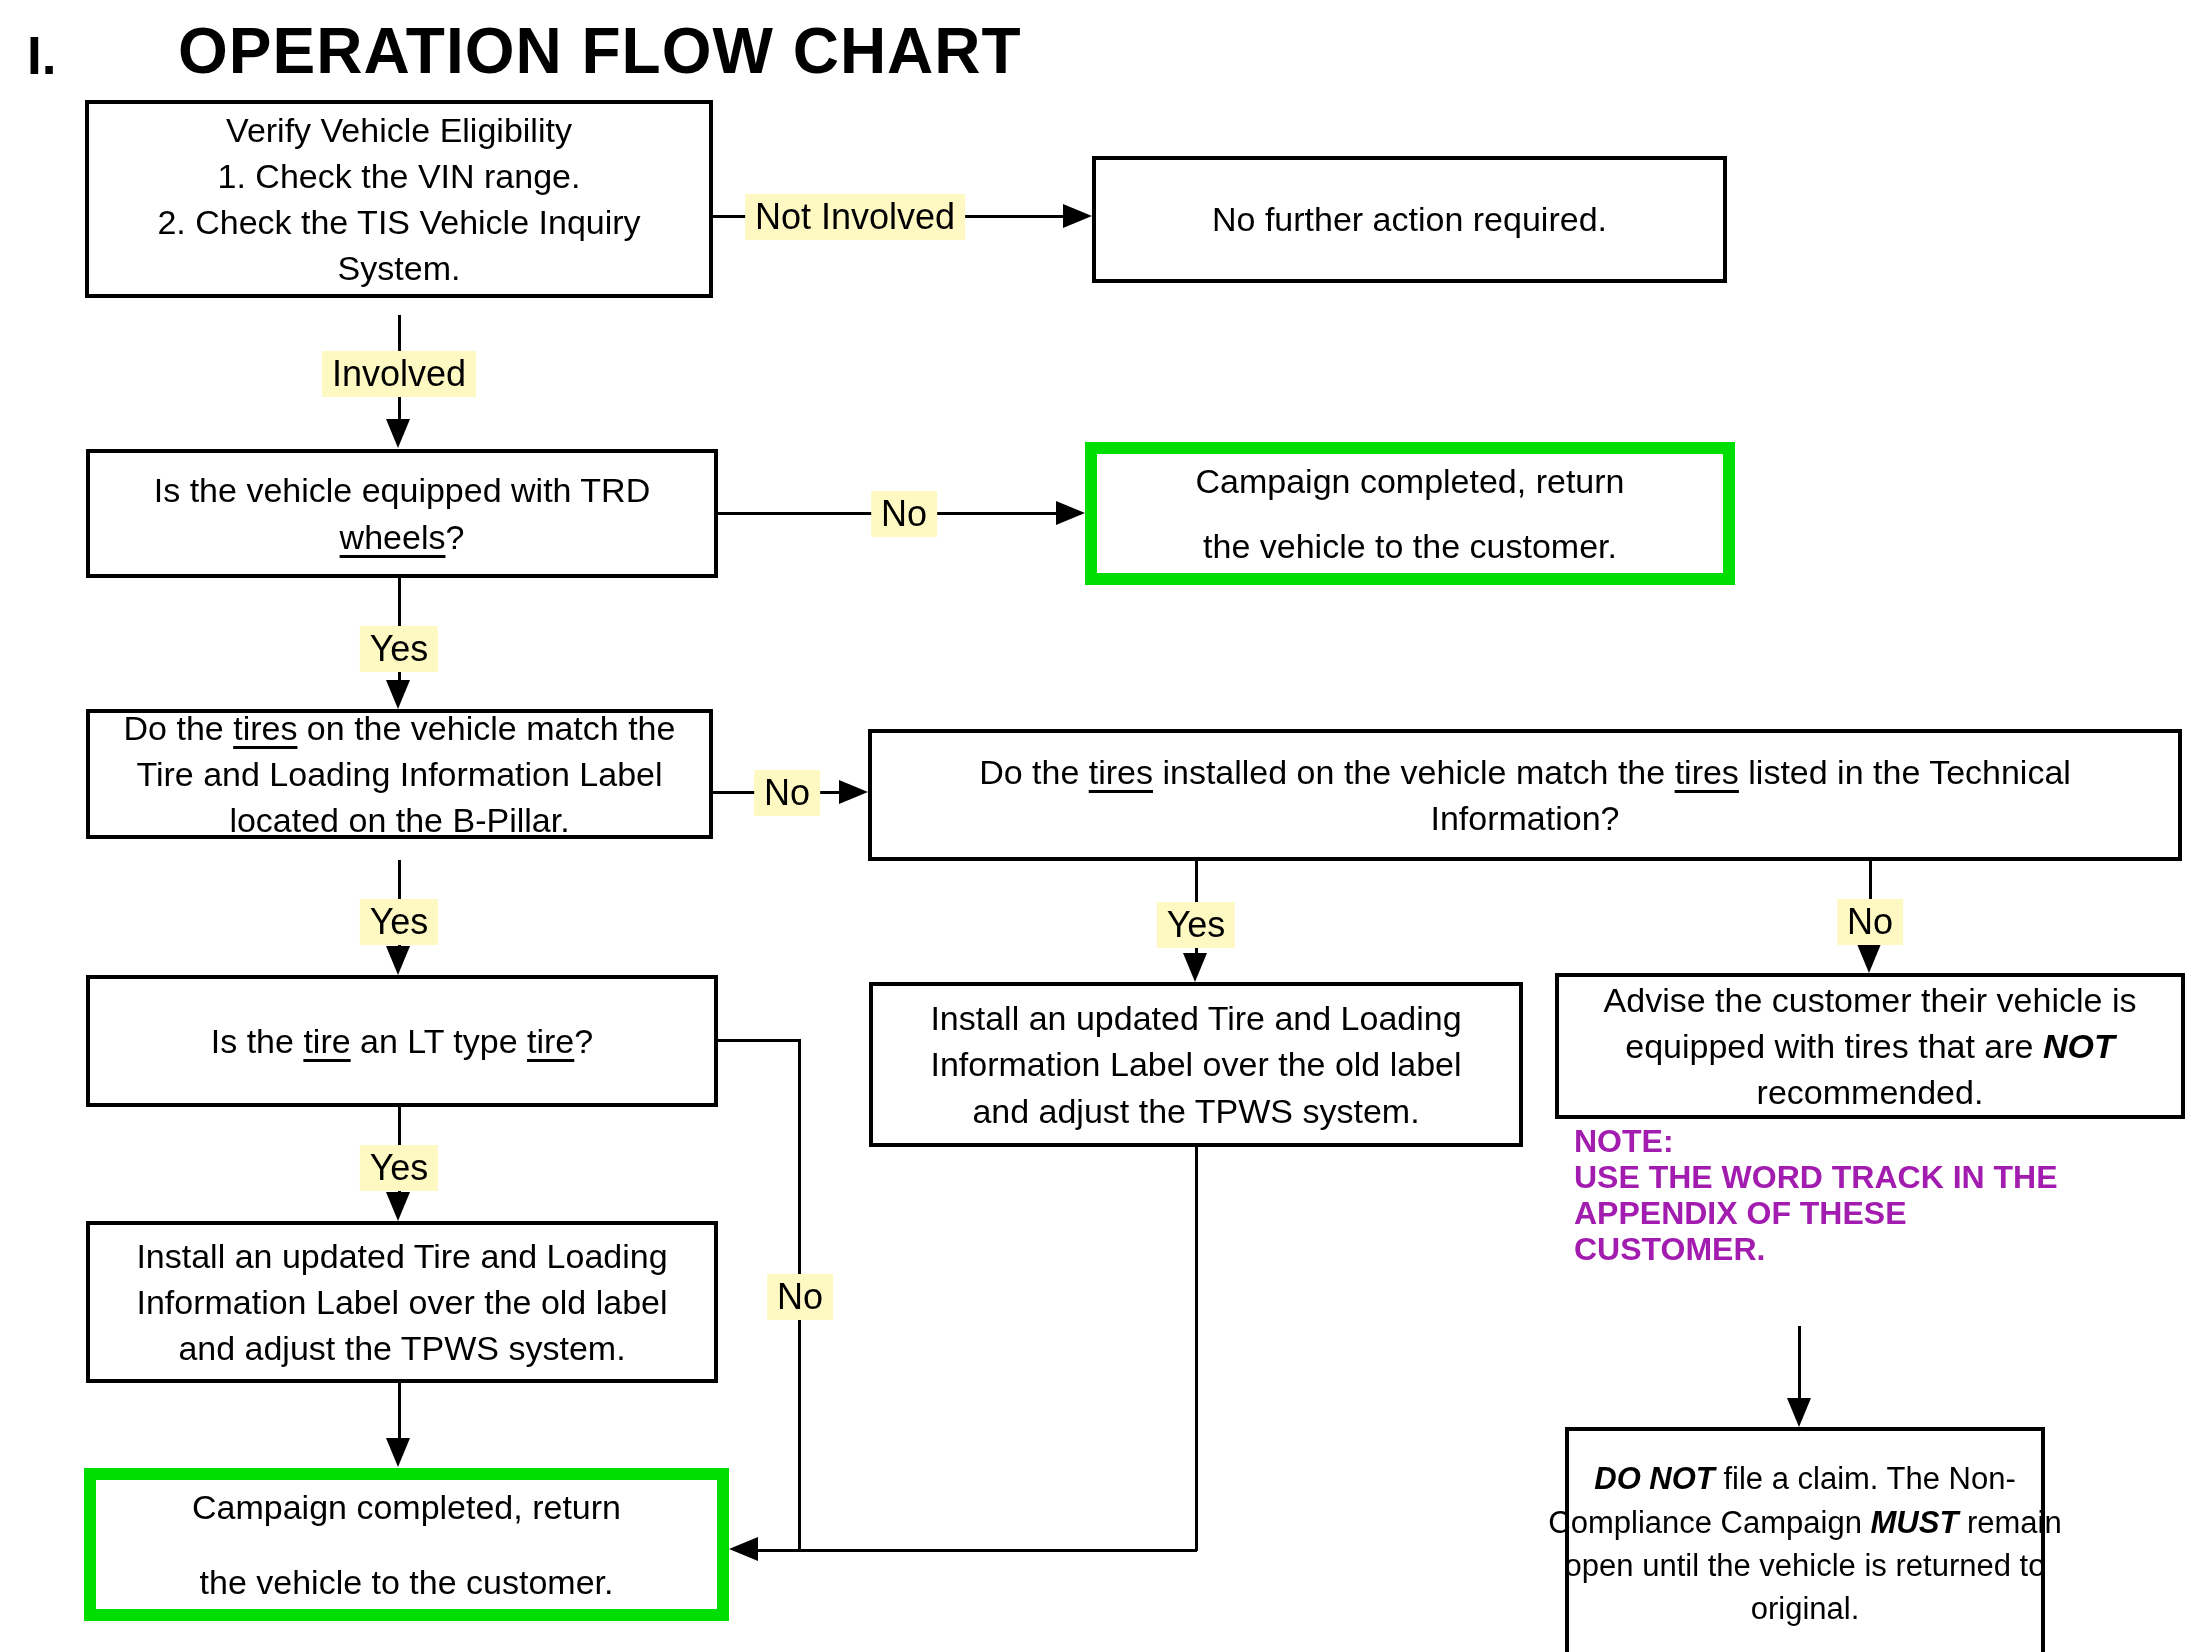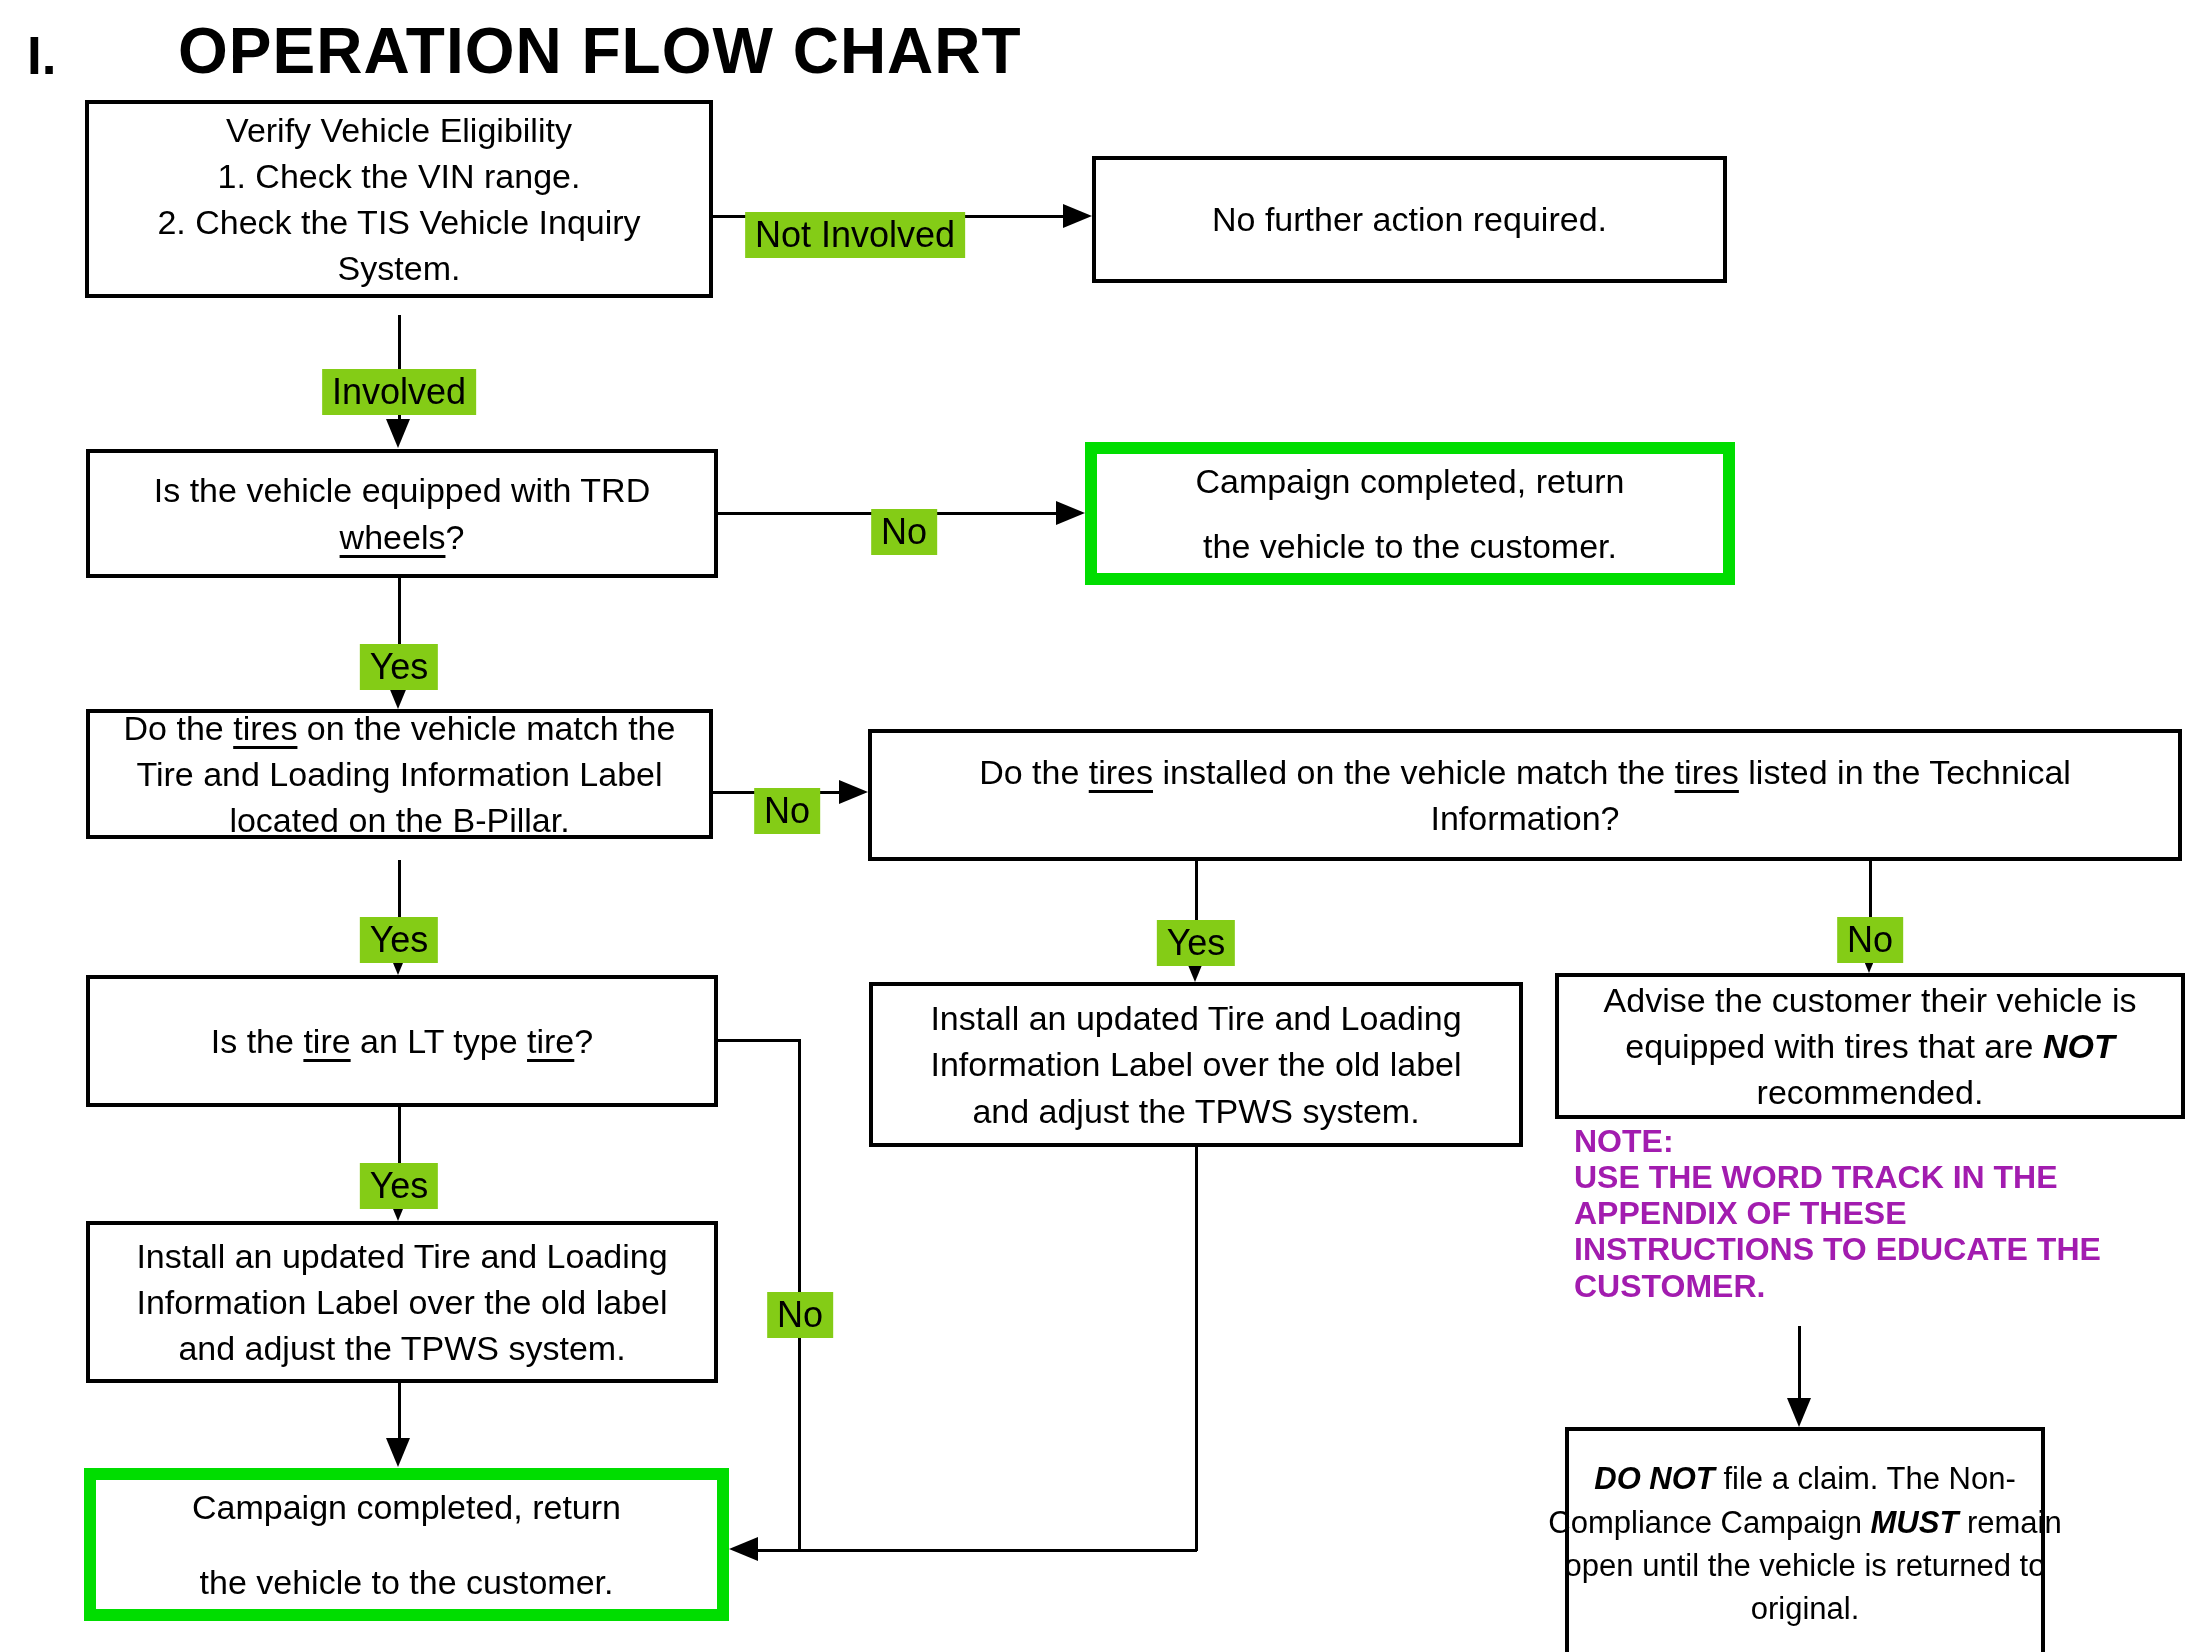--- a/index.html
+++ b/index.html
@@ -19,22 +19,22 @@
   .u{text-decoration:underline;text-decoration-thickness:2.9px;text-underline-offset:5.9px;}
   .bi{font-weight:bold;font-style:italic;}
   .hline,.vline{position:absolute;background:#000;}
   .hline{height:2.9px;}
   .vline{width:2.9px;}
   .arr{position:absolute;width:0;height:0;}
   .arr.down{border-left:12.7px solid transparent;border-right:12.7px solid transparent;border-top:29px solid #000;}
   .arr.right{border-top:12.7px solid transparent;border-bottom:12.7px solid transparent;border-left:29px solid #000;}
   .arr.left{border-top:12.7px solid transparent;border-bottom:12.7px solid transparent;border-right:29px solid #000;}
   .edge-label{
-    position:absolute;transform:translate(-50%,-50%);background:#84cc16;
-    font-size:36px;padding:2px 9.8px;white-space:nowrap;margin-top:18px;
+    position:absolute;transform:translate(-50%,-50%);background:#fef9c3;
+    font-size:36px;padding:2px 9.8px;white-space:nowrap;
   }
   .note{
     position:absolute;left:1574px;top:1123px;width:624px;color:#a21caf;
     font-size:32px;font-weight:bold;line-height:1.13;text-align:left;
   }
   .note .tline{white-space:nowrap;}
   #box-j{font-size:31px;line-height:1.4;}
 </style>
 </head>
 <body>
@@ -89,21 +89,20 @@
   <div class="box" style="left:1555px;top:973px;width:630px;height:146px;">
       <div class="tline"><span>Advise the customer their vehicle is</span></div>
       <div class="tline"><span>equipped with tires that are </span><span class="bi">NOT</span></div>
       <div class="tline"><span>recommended.</span></div>
     </div>
 
   <div class="note">
       <div class="tline"><span>NOTE:</span></div>
       <div class="tline"><span>USE THE WORD TRACK IN THE</span></div>
       <div class="tline"><span>APPENDIX OF THESE</span></div>
-      <div class="tline"><span>INSTRUCTIONS TO EDUCATE THE</span></div>
       <div class="tline"><span>CUSTOMER.</span></div>
     </div>
 
   <div class="box" style="left:86px;top:1221px;width:632px;height:162px;">
       <div class="tline"><span>Install an updated Tire and Loading</span></div>
       <div class="tline"><span>Information Label over the old label</span></div>
       <div class="tline"><span>and adjust the TPWS system.</span></div>
     </div>
 
   <div class="box green" style="left:84px;top:1468px;width:645px;height:153px;">

